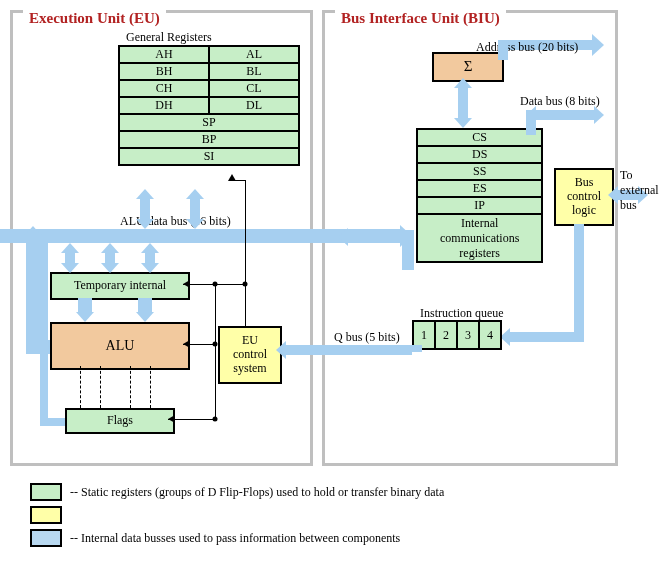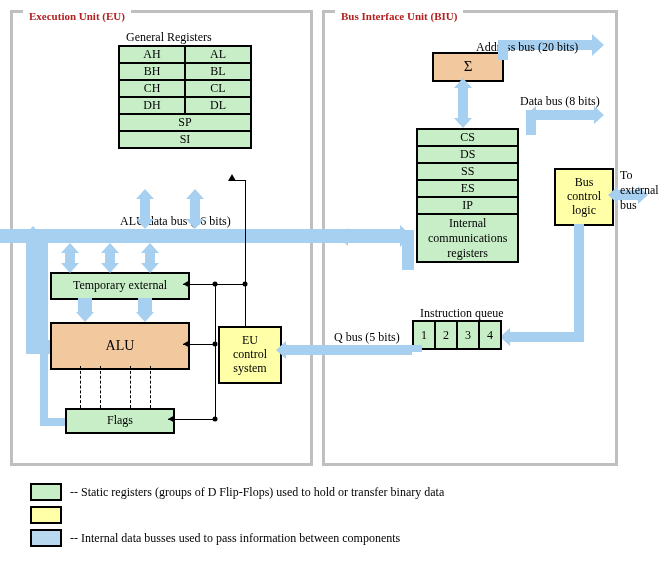--- a/index.html
+++ b/index.html
@@ -1,33 +1,33 @@
 <!DOCTYPE html>
 <html><head>
 <meta charset="utf-8">
 <style>
   html,body{margin:0;padding:0;font-family:"Times New Roman",serif;font-size:12px;color:#000;background:#fff}
   .canvas{position:relative;width:661px;height:579px}
   
   .unit{position:absolute;border:3px solid #bfbfbf;background:#fff}
   .unit-title{position:absolute;top:-3px;left:10px;background:#fff;padding:0 6px;
-              font-size:11px;font-weight:bold}
+              font-size:15px;font-weight:bold}
   .eu   .unit-title{color:#B22222}
   .biu  .unit-title{color:#B22222}
   
   .box{position:absolute;border:2px solid #000;text-align:center;display:flex;
        align-items:center;justify-content:center;line-height:1.15;padding:1px 3px}
   .green{background:#c7eec7}
   .orange{background:#f2c99e}
   .yellow{background:#ffffa8}
   .blue{background:#b8d8f0}
   
   table.regs{position:absolute;border-collapse:collapse}
   table.regs td{border:2px solid #000;background:#c7eec7;text-align:center;
-                font-size:12px;height:14px;padding:0 10px}
+                font-size:12px;height:14px;padding:0 22px}
   
   .iq{position:absolute;display:flex}
   .iq div{border:2px solid #000;border-right:none;background:#c7eec7;width:20px;
           height:26px;display:flex;align-items:center;justify-content:center;font-size:12px}
   .iq div:last-child{border-right:2px solid #000}
   
   .hbar{position:absolute;background:#a6cff0}
   .vbar{position:absolute;background:#a6cff0}
   .dbl-head-h::before,.dbl-head-h::after{content:"";position:absolute;top:50%;width:0;height:0;
        border-top:9px solid transparent;border-bottom:9px solid transparent;transform:translateY(-50%)}
@@ -92,32 +92,35 @@
       <td>CL</td>
         </tr>
   <tr>
           <td>DH</td>
       <td>DL</td>
         </tr>
   <tr>
           <td colspan="2">SP</td>
         </tr>
   <tr>
+          <td colspan="2">BP</td>
+        </tr>
+  <tr>
           <td colspan="2">SI</td>
         </tr>
 </tbody>
     </table>
 
 <div class="hbar head-right" style="left:0;top:229px;width:402px;height:14px"></div>
 <span class="lbl" style="left:120px;top:214px">ALU data bus (16 bits)</span>
 
 <div class="vbar dbl-head-v" style="left:140px;top:199px;width:10px;height:20px"></div>
 <div class="vbar dbl-head-v" style="left:190px;top:199px;width:10px;height:20px"></div>
 
-<div class="box green" style="left:50px;top:272px;width:130px;height:22px">Temporary external</div>
+<div class="box green" style="left:50px;top:272px;width:130px;height:22px">Temporary internal</div>
 <div class="vbar dbl-head-v" style="left:65px;top:253px;width:10px;height:10px"></div>
 <div class="vbar dbl-head-v" style="left:105px;top:253px;width:10px;height:10px"></div>
 <div class="vbar dbl-head-v" style="left:145px;top:253px;width:10px;height:10px"></div>
 
 <div class="box orange" style="left:50px;top:322px;width:130px;height:42px;font-size:14px">ALU</div>
 <div class="vbar head-down" style="left:78px;top:298px;width:14px;height:14px"></div>
 <div class="vbar head-down" style="left:138px;top:298px;width:14px;height:14px"></div>
 <div class="vbar" style="left:26px;top:236px;width:14px;height:118px"></div>
 <div class="vbar head-up" style="left:26px;top:236px;width:14px;height:1px"></div>
 <div class="hbar" style="left:26px;top:340px;width:24px;height:14px"></div>

